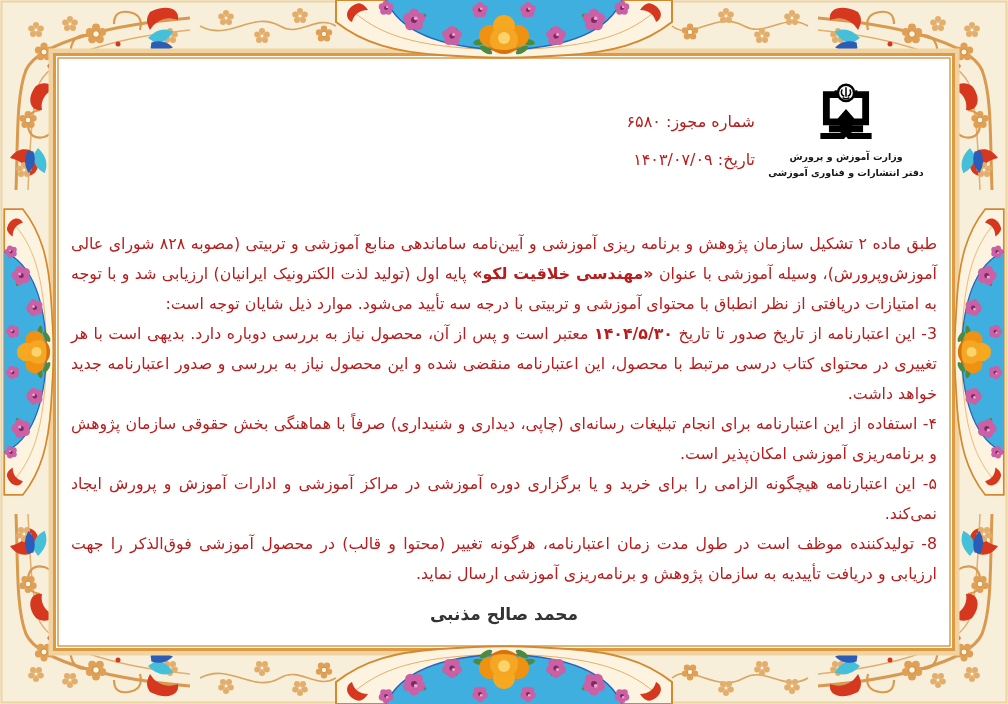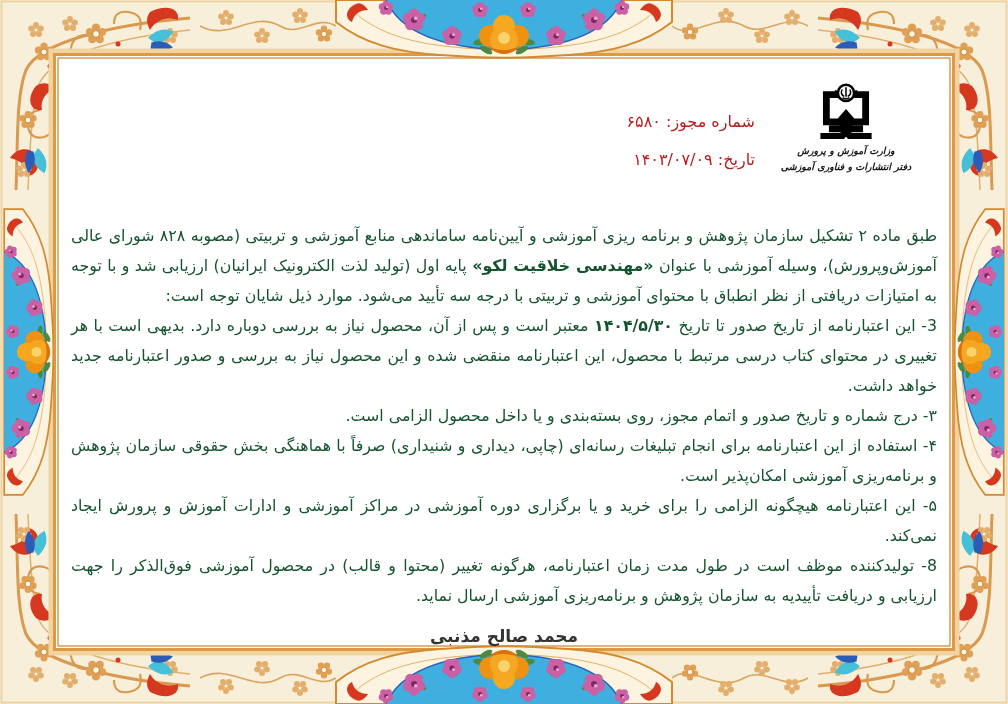--- a/index.html
+++ b/index.html
@@ -4,29 +4,29 @@
 <style>
   html,body{margin:0;padding:0;background:#ffffff;}
   .page{position:relative;width:1008px;height:704px;overflow:hidden;
         font-family:"DejaVu Sans",sans-serif;direction:rtl;background:#f8efdb;}
   .border-art{position:absolute;inset:0;display:block;}
   .content{position:absolute;top:57px;left:57px;width:894px;height:590px;
            box-sizing:border-box;padding:4px 14px;color:#383838;overflow:hidden;}
   .cert-header{display:flex;align-items:flex-start;height:148px;}
   .logo-block{width:182px;text-align:center;padding-top:8px;}
   .emblem{display:block;margin:0 auto;}
-  .org-lines{font-size:9.5px;font-weight:bold;font-style:italic;line-height:1.7;
-             color:#161616;margin-top:4px;}
+  .org-lines{font-size:9.5px;font-weight:bold;line-height:1.7;
+             color:#161616;margin-top:10px;}
   .title-block{flex:1;text-align:center;padding-top:32px;font-weight:bold;
                font-size:18px;color:#333;}
   .doc-title{margin-top:22px;}
   .meta-block{width:192px;padding-top:42px;font-size:16px;line-height:2.35;
               color:#b91c1c;white-space:nowrap;}
-  .body-text{margin-top:12px;font-size:15.8px;line-height:1.9;text-align:justify;
-             color:#14532d;}
+  .body-text{margin-top:20px;font-size:15.8px;line-height:1.9;text-align:justify;
+             color:#b91c1c;}
   .body-text p{margin:0;}
   .signature{text-align:center;font-weight:bold;font-size:17px;line-height:2.0;
              margin-top:8px;color:#333;}
   b{font-weight:bold;}
 </style>
 </head>
 <body>
 
 <div class="page">
 
@@ -169,21 +169,20 @@
       <div class="meta-block">
         <div><span>شماره مجوز:</span> <span>۶۵۸۰</span></div>
         <div><span>تاریخ:</span> <span>۱۴۰۳/۰۷/۰۹</span></div>
       </div>
 
     </header>
 
     <main class="body-text">
       <p><span>طبق ماده ۲ تشکیل سازمان پژوهش و برنامه ریزی آموزشی و آیین‌نامه ساماندهی منابع آموزشی و تربیتی (مصوبه ۸۲۸ شورای عالی آموزش‌وپرورش)، وسیله آموزشی با عنوان </span><b>«مهندسی خلاقیت لکو»</b><span> پایه اول (تولید لذت الکترونیک ایرانیان) ارزیابی شد و با توجه به امتیازات دریافتی از نظر انطباق با محتوای آموزشی و تربیتی با درجه سه تأیید می‌شود. موارد ذیل شایان توجه است:</span></p>
       <p><span>3- این اعتبارنامه از تاریخ صدور تا تاریخ </span><b>۱۴۰۴/۵/۳۰</b><span> معتبر است و پس از آن، محصول نیاز به بررسی دوباره دارد. بدیهی است با هر تغییری در محتوای کتاب درسی مرتبط با محصول، این اعتبارنامه منقضی شده و این محصول نیاز به بررسی و صدور اعتبارنامه جدید خواهد داشت.</span></p>
-      <p><span>۳- درج شماره و تاریخ صدور و اتمام مجوز، روی بسته‌بندی و یا داخل محصول الزامی است.</span><b></b><span></span></p>
       <p><span>۴- استفاده از این اعتبارنامه برای انجام تبلیغات رسانه‌ای (چاپی، دیداری و شنیداری) صرفاً با هماهنگی بخش حقوقی سازمان پژوهش و برنامه‌ریزی آموزشی امکان‌پذیر است.</span><b></b><span></span></p>
       <p><span>۵- این اعتبارنامه هیچگونه الزامی را برای خرید و یا برگزاری دوره آموزشی در مراکز آموزشی و ادارات آموزش و پرورش ایجاد نمی‌کند.</span><b></b><span></span></p>
       <p><span>8- تولیدکننده موظف است در طول مدت زمان اعتبارنامه، هرگونه تغییر (محتوا و قالب) در محصول آموزشی فوق‌الذکر را جهت ارزیابی و دریافت تأییدیه به سازمان پژوهش و برنامه‌ریزی آموزشی ارسال نماید.</span><b></b><span></span></p>
     </main>
 
     <footer class="signature">
       <div>محمد صالح مذنبی</div>
 
     </footer>
 

